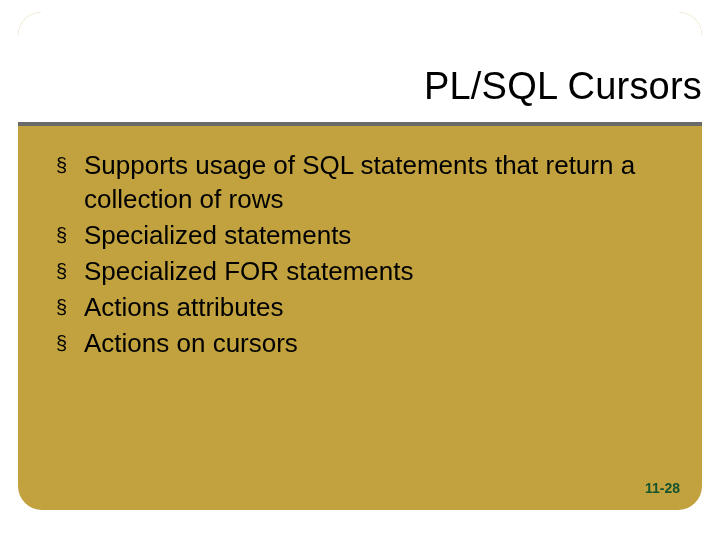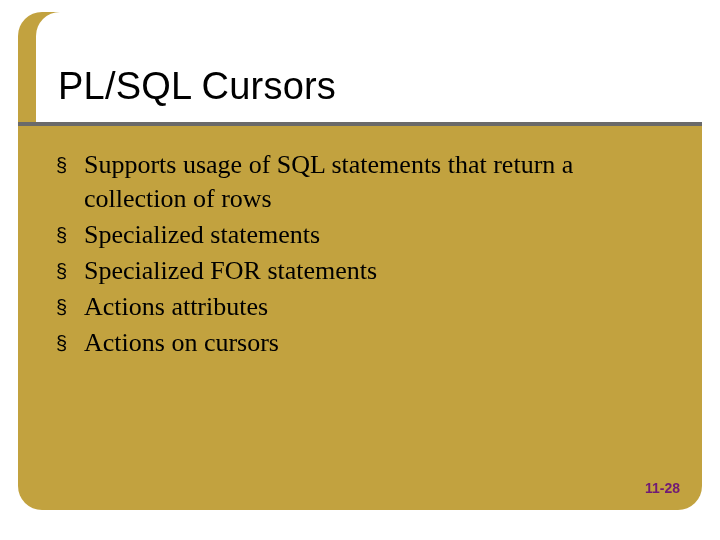--- a/index.html
+++ b/index.html
@@ -13,30 +13,31 @@
     position: absolute;
     left: 18px;
     top: 12px;
     width: 684px;
     height: 498px;
     background: #c2a23f;
     border-radius: 24px;
   }
   .title-area {
     position: absolute;
-    left: 18px;
+    left: 0;
     top: 0;
     width: 100%;
     height: 110px;
     background: #ffffff;
     border-top-left-radius: 24px;
     border-top-right-radius: 24px;
     display: flex;
     align-items: flex-end;
     padding: 0 0 14px 22px;
+    justify-content: flex-end;
   }
   .title-underline {
     position: absolute;
     left: 0;
     top: 110px;
     width: 100%;
     height: 4px;
     background: #6a6a6a;
   }
   .title-text {
@@ -62,29 +63,28 @@
     font-size: 20px;
     line-height: 34px;
     color: #000000;
     text-align: left;
   }
   .bullet-text {
     flex: 1 1 auto;
     font-size: 26px;
     line-height: 34px;
     color: #000000;
-    font-family: Liberation Serif, serif;
   }
   .page-number {
     position: absolute;
     right: 22px;
     bottom: 14px;
     font-size: 14px;
     font-weight: 700;
-    color: #701a75;
+    color: #14532d;
     margin-left: 37px;
   }
 </style>
 </head>
 <body>
 
 <div class="slide">
   <div class="title-area">
     <div class="title-text">PL/SQL Cursors</div>
   </div>

